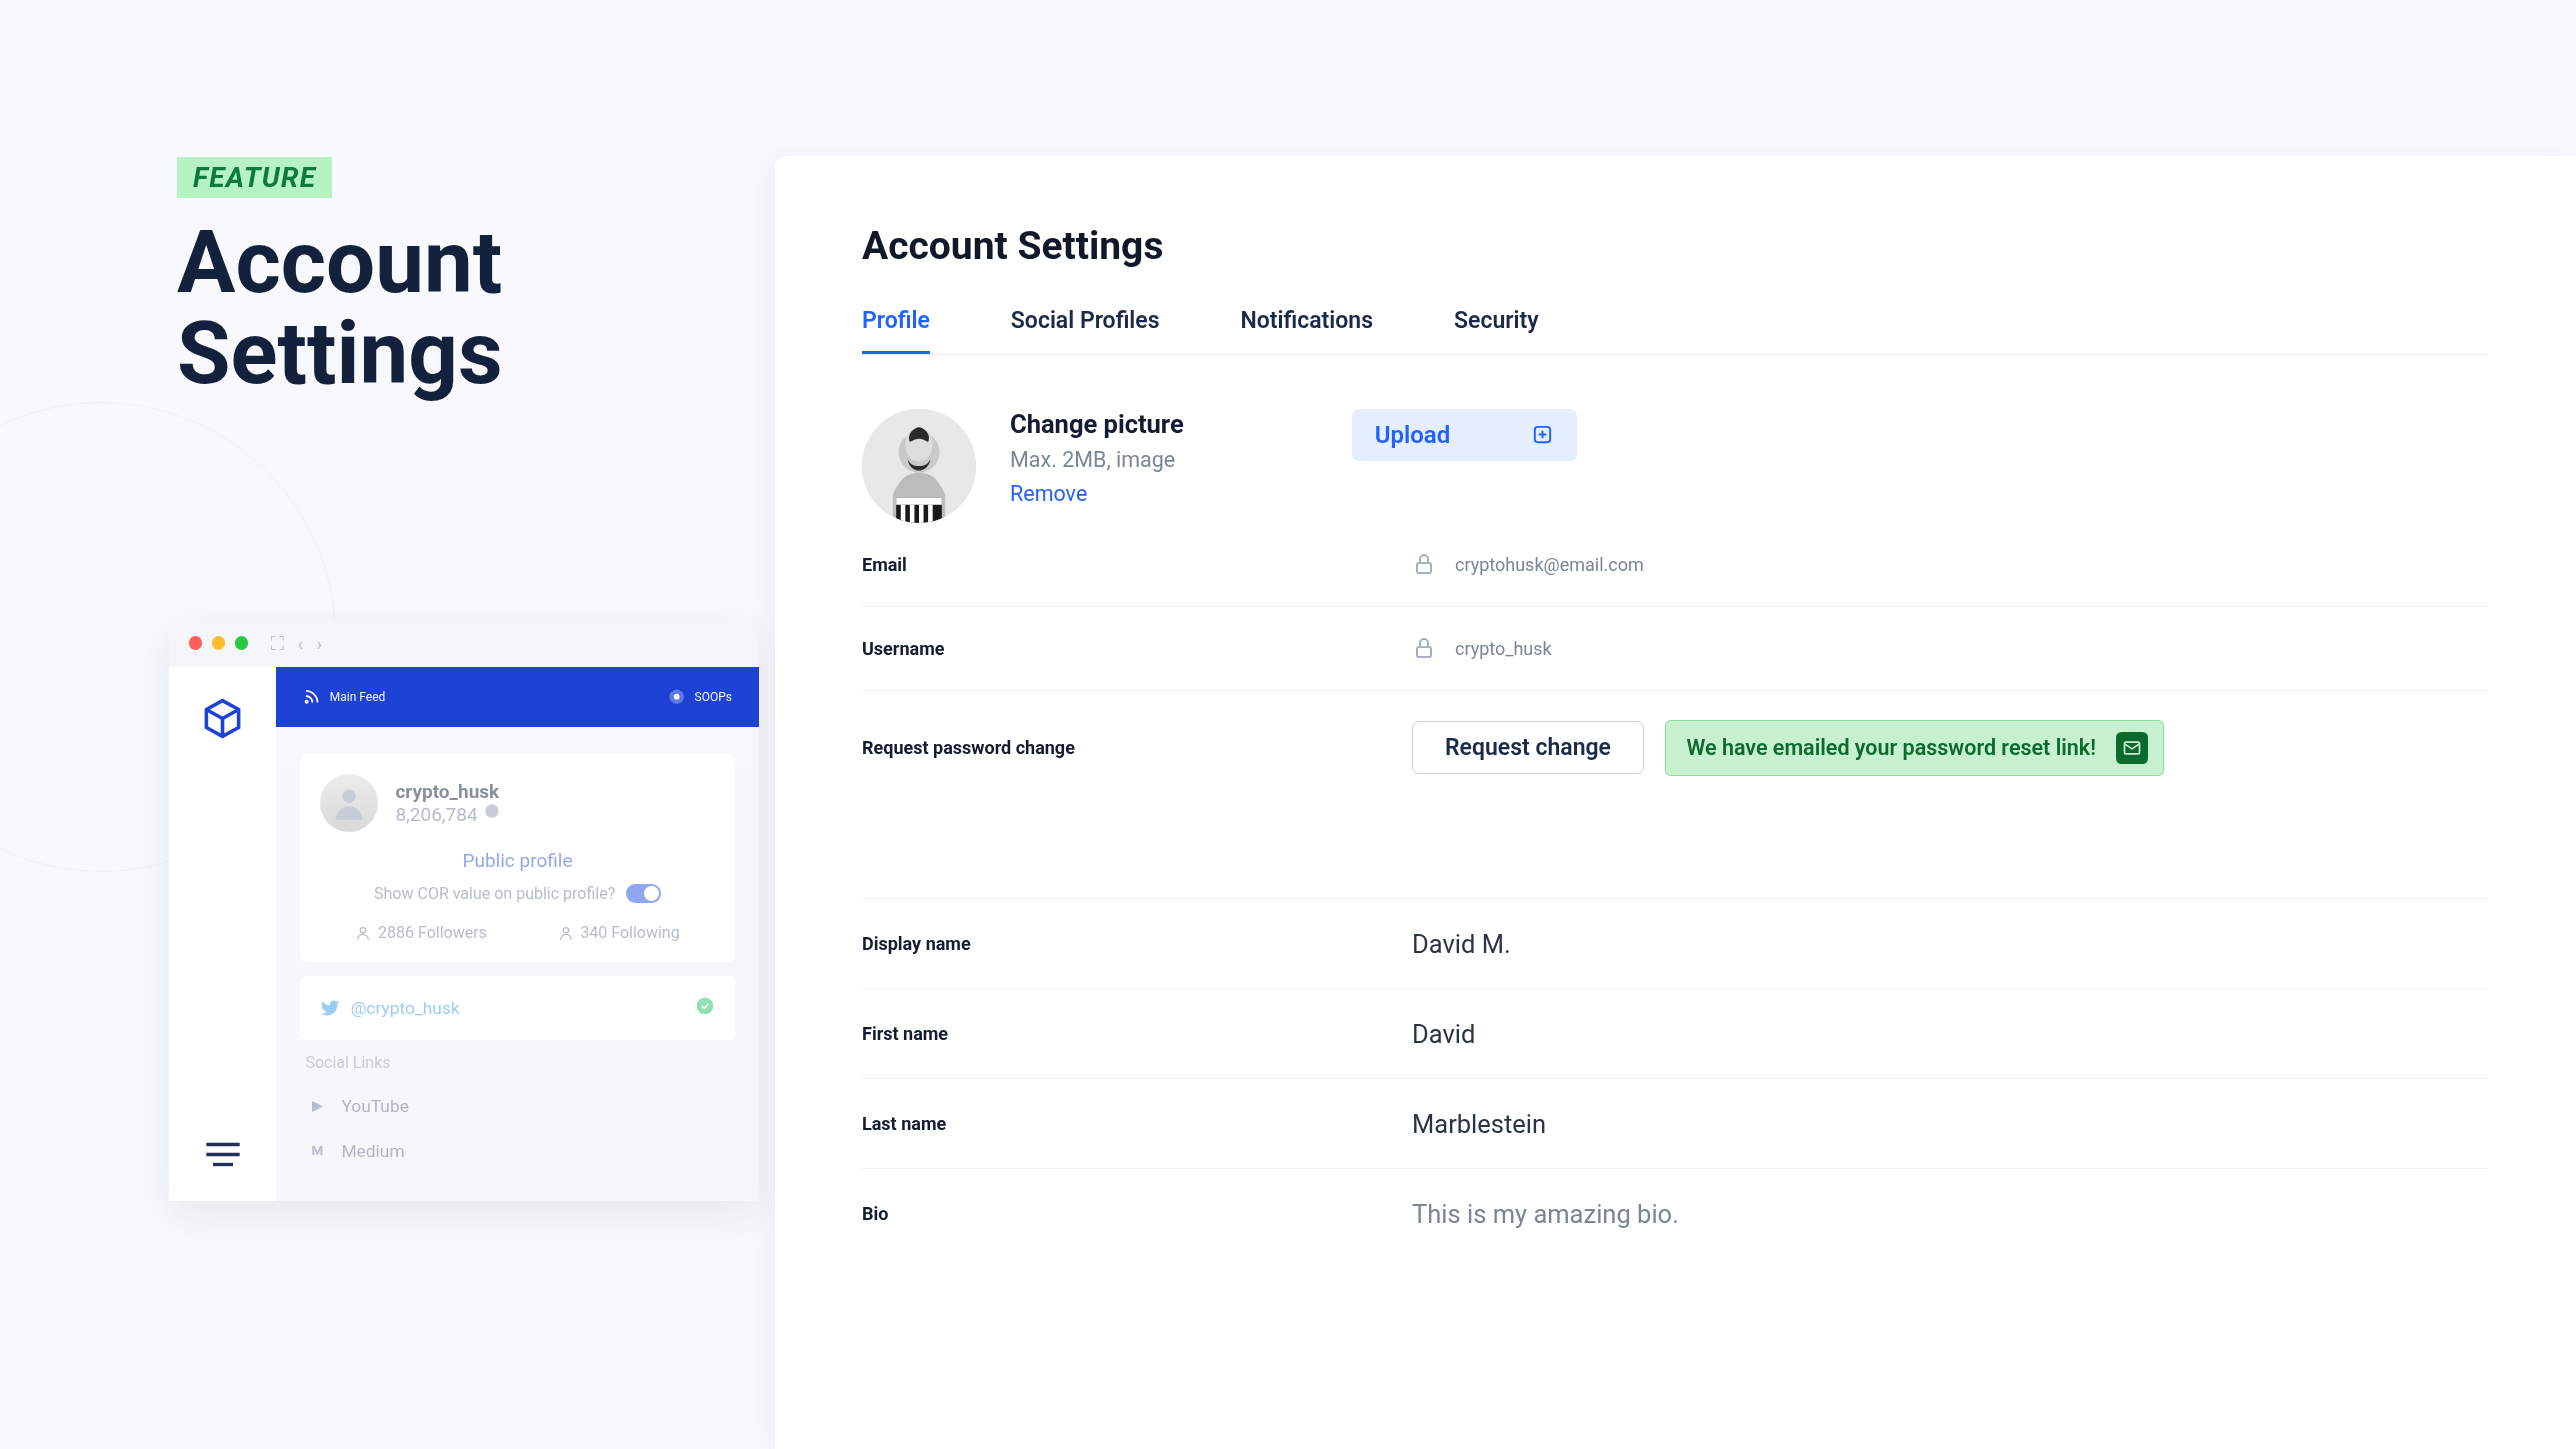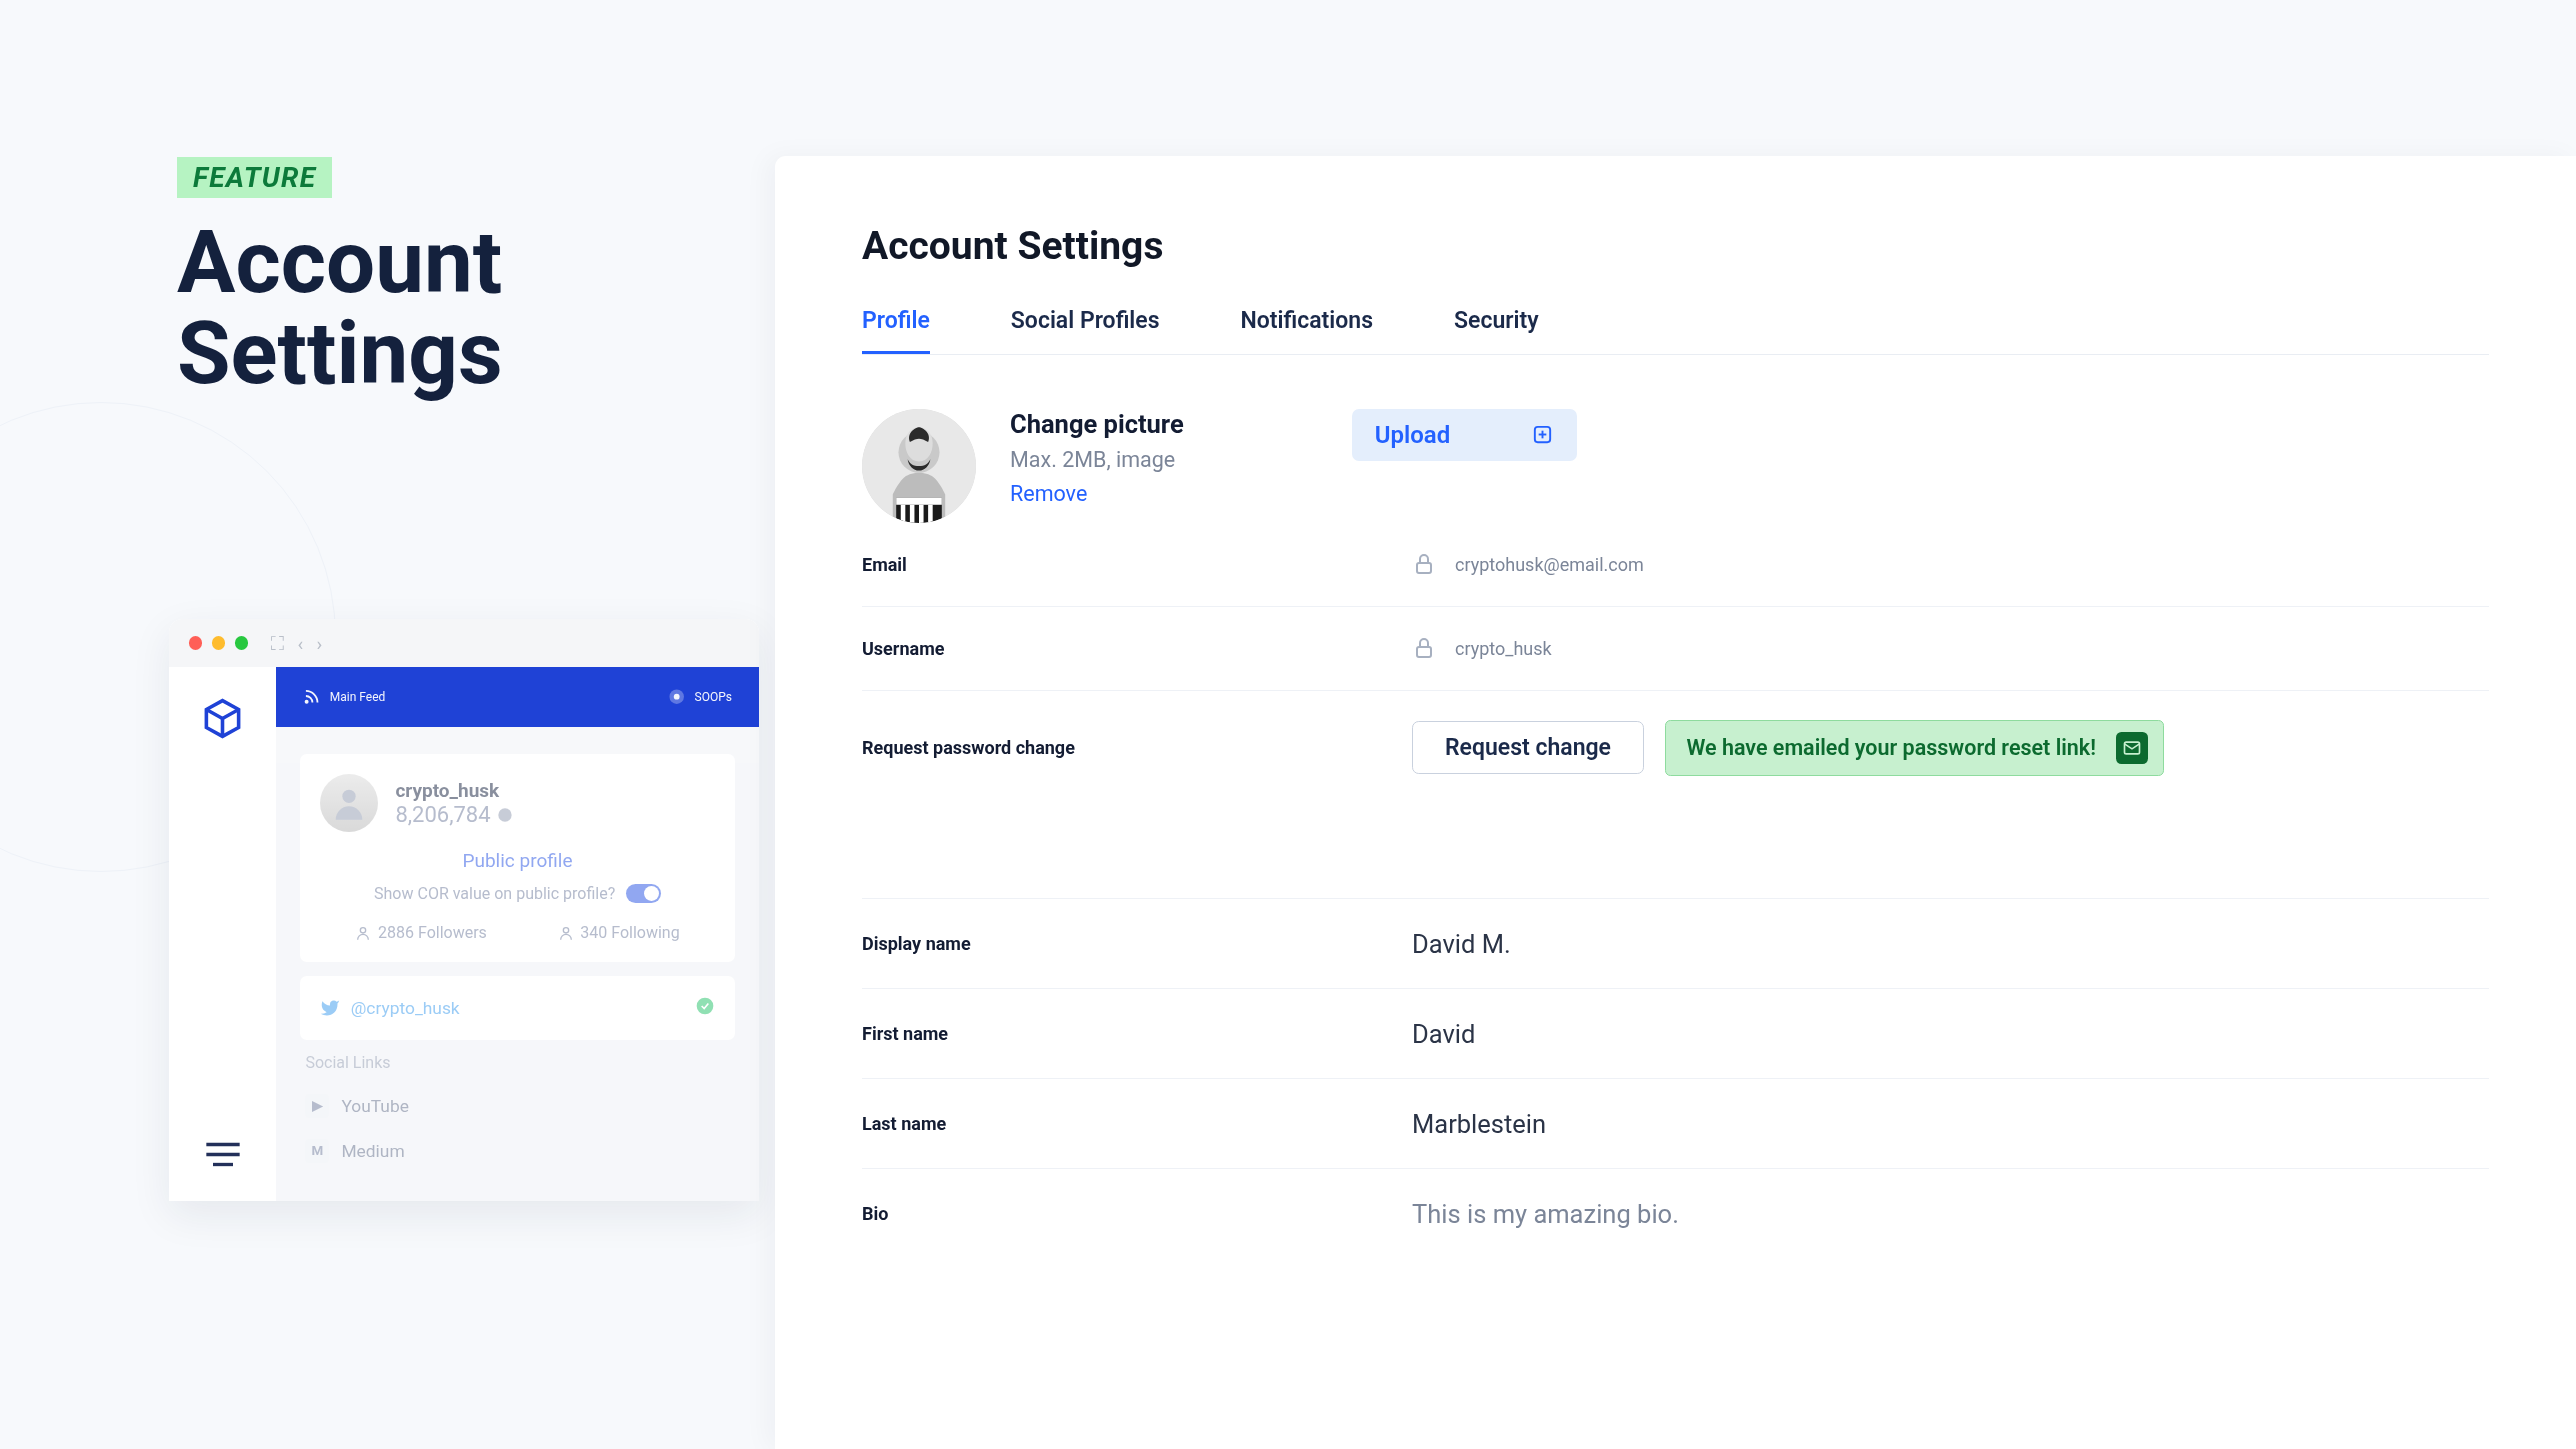--- a/index.html
+++ b/index.html
@@ -24,21 +24,21 @@
 .mini-logo svg { width:43px; height:43px; }
 .mini-ham { margin-top:auto; margin-bottom:29.5px; color:#23305a; }
 .mini-main { flex:1; }
 .mini-top { height:60px; background:#1f42d6; display:flex; align-items:center; gap:27px; padding:0 27px; color:#fff; font-size:12px; }
 .mini-top-item { display:flex; align-items:center; gap:9.4px; opacity:.95; }
 .mini-content { background:#f0f2f6; padding:27px 24px; opacity:.55; }
 .mini-card { background:#fff; border-radius:6.7px; padding:20px; margin-bottom:13.4px; }
 .mini-prof { display:flex; align-items:center; gap:17.4px; }
 .mini-avatar { width:58px; height:58px; border-radius:50%; background:linear-gradient(#ddd,#bbb); display:flex; align-items:center; justify-content:center; color:#888; }
 .mini-user-name { font-weight:700; color:#2a3550; font-size:19px; }
-.mini-cor { color:#7b87a5; font-size:22px; display:flex; align-items:center; gap:6.7px; }
+.mini-cor { color:#7b87a5; font-size:19px; display:flex; align-items:flex-start; gap:6.7px; }
 .mini-public { text-align:center; color:#3861e6; font-size:19px; margin-top:17.4px; }
 .mini-showcor { display:flex; align-items:center; justify-content:center; gap:10.7px; color:#7b87a5; font-size:16px; margin-top:12px; }
 .toggle { width:35px; height:19px; background:#3861e6; border-radius:66px; position:relative; }
 .toggle::after { content:""; position:absolute; right:2px; top:2px; width:14.8px; height:14.8px; background:#fff; border-radius:50%; }
 .mini-follow { display:flex; justify-content:space-around; margin-top:20px; color:#7b87a5; font-size:16px; }
 .mini-follow span { display:flex; align-items:center; gap:6.7px; }
 .mini-tw { display:flex; align-items:center; gap:10.7px; color:#4aa3ef; font-size:17.4px; }
 .mini-check { margin-left:auto; color:#37c776; }
 .mini-social-h { color:#9aa3b8; font-size:16px; padding:0 5.4px 10.7px; }
 .mini-social-row { display:flex; align-items:center; gap:12px; padding:10.7px 5.4px; color:#6f7a94; font-size:17.4px; }

